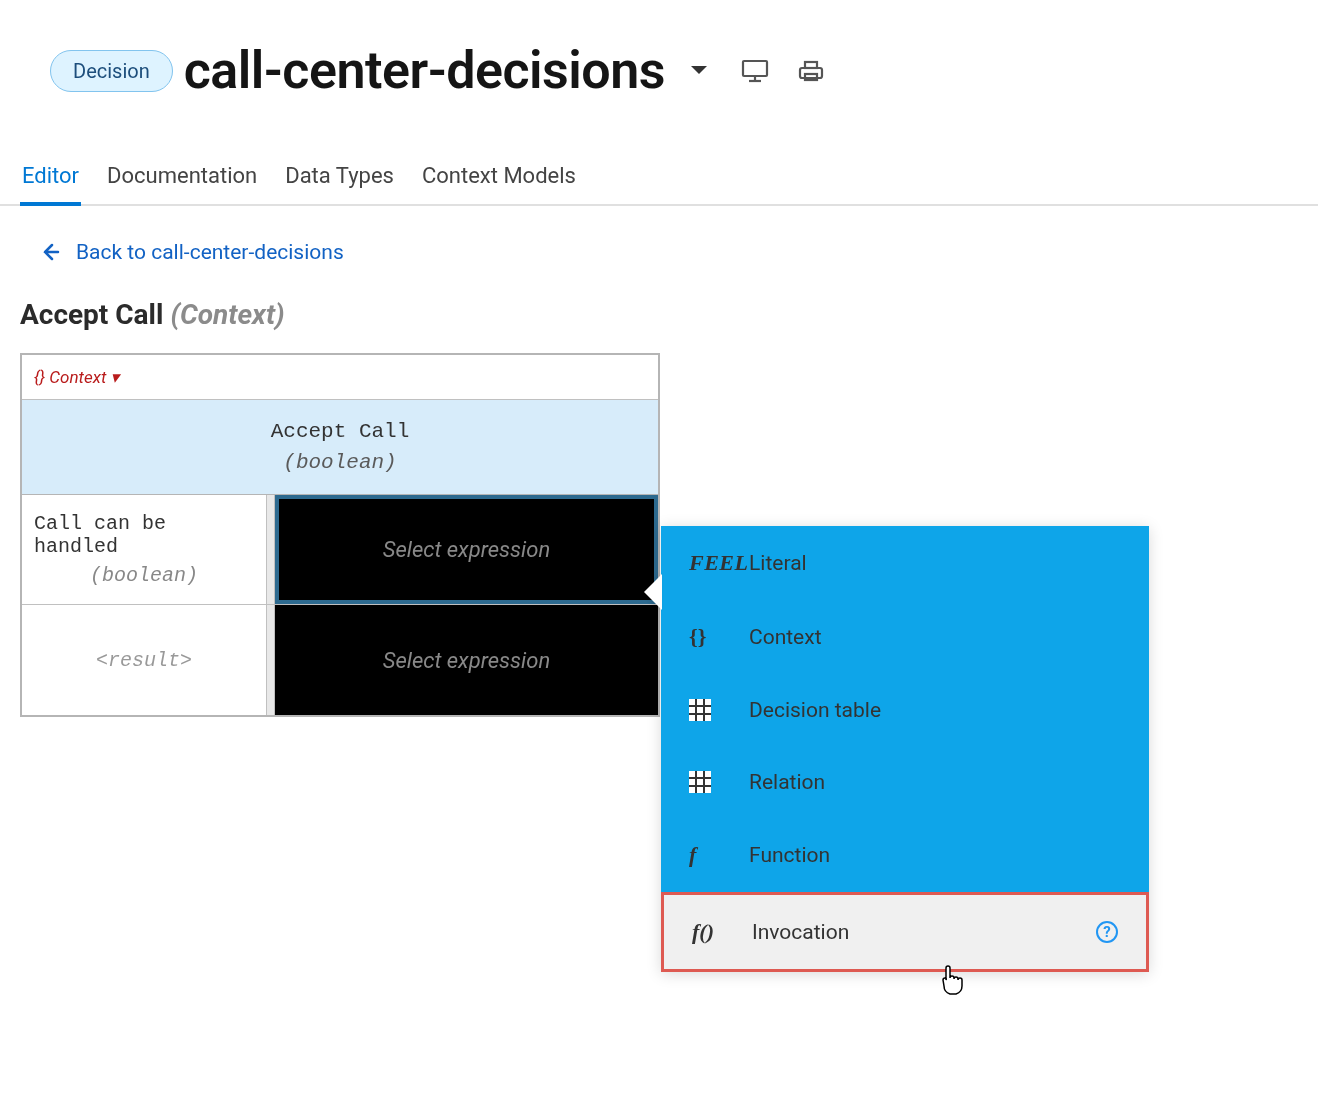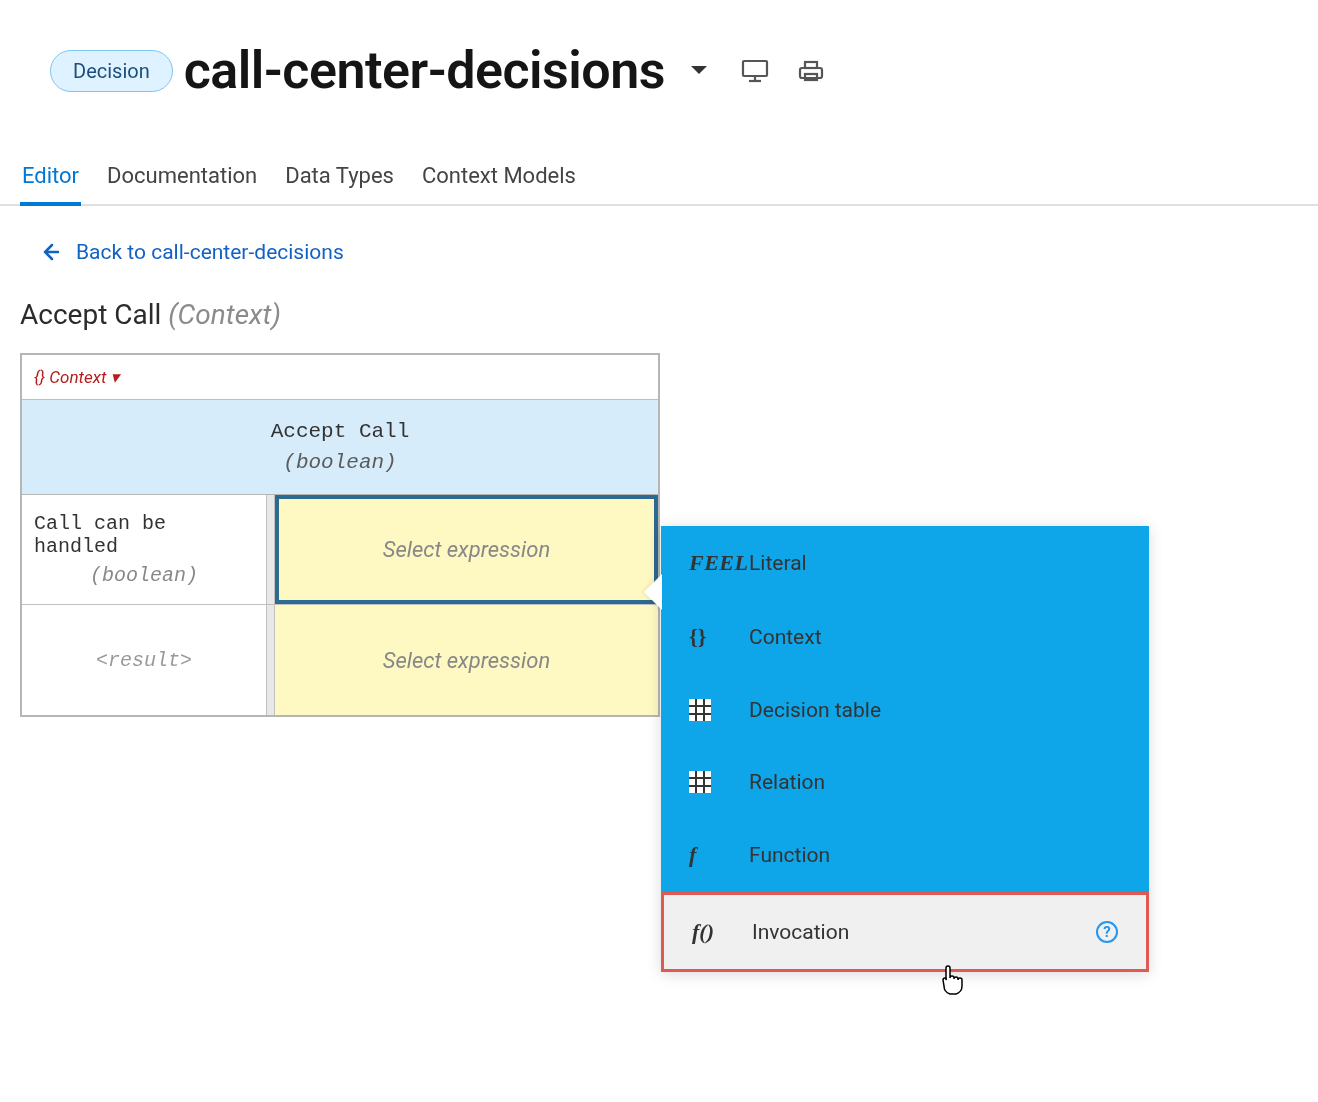--- a/index.html
+++ b/index.html
@@ -72,21 +72,21 @@
     padding: 34px 30px 24px 40px;
     color: #1262c4;
     font-size: 21px;
     cursor: pointer;
   }
 
   .node-title {
     padding: 10px 8px 22px 20px;
     font-size: 28px;
     color: #2b2b2b;
-    font-weight: 400;
+    font-weight: 700;
   }
   .node-title .subtype {
     color: #8b8b8b;
     font-style: italic;
   }
 
   .context-box {
     margin-left: 20px;
     width: 640px;
     border: 2px solid #b5b5b5;
@@ -139,21 +139,21 @@
     width: 8px;
     background: #e8e8e8;
     border-right: 1px solid #c0c0c0;
   }
   .ctx-val {
     flex: 1;
     display:flex; align-items:center; justify-content:center;
     font-style: italic;
     font-size: 22px;
     color: #888;
-    background: #fef9c3;
+    background: #000000;
     cursor: pointer;
   }
   .ctx-val.selected {
     border: 4px solid #2d6a8f;
   }
 
   .popup {
     position: absolute;
     left: 654px;
     top: 526px;

